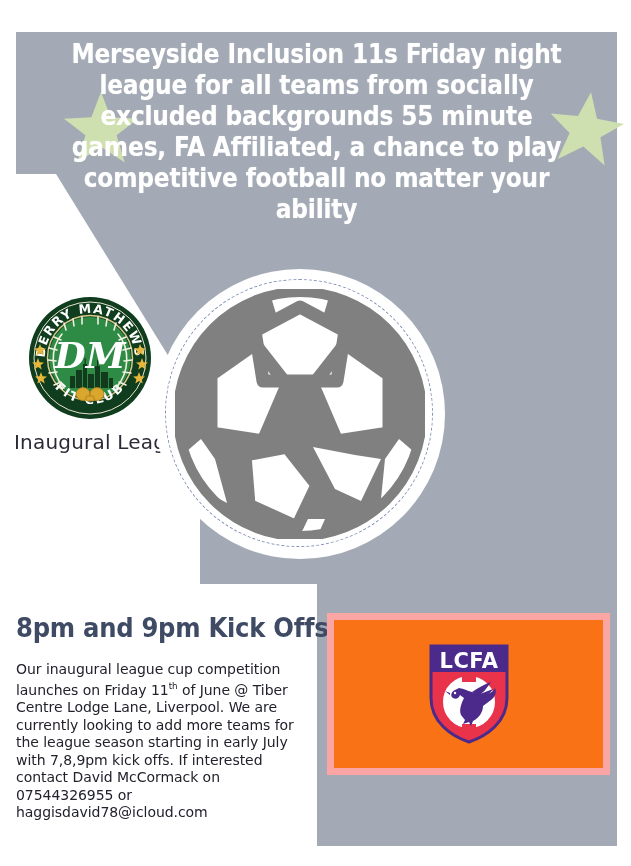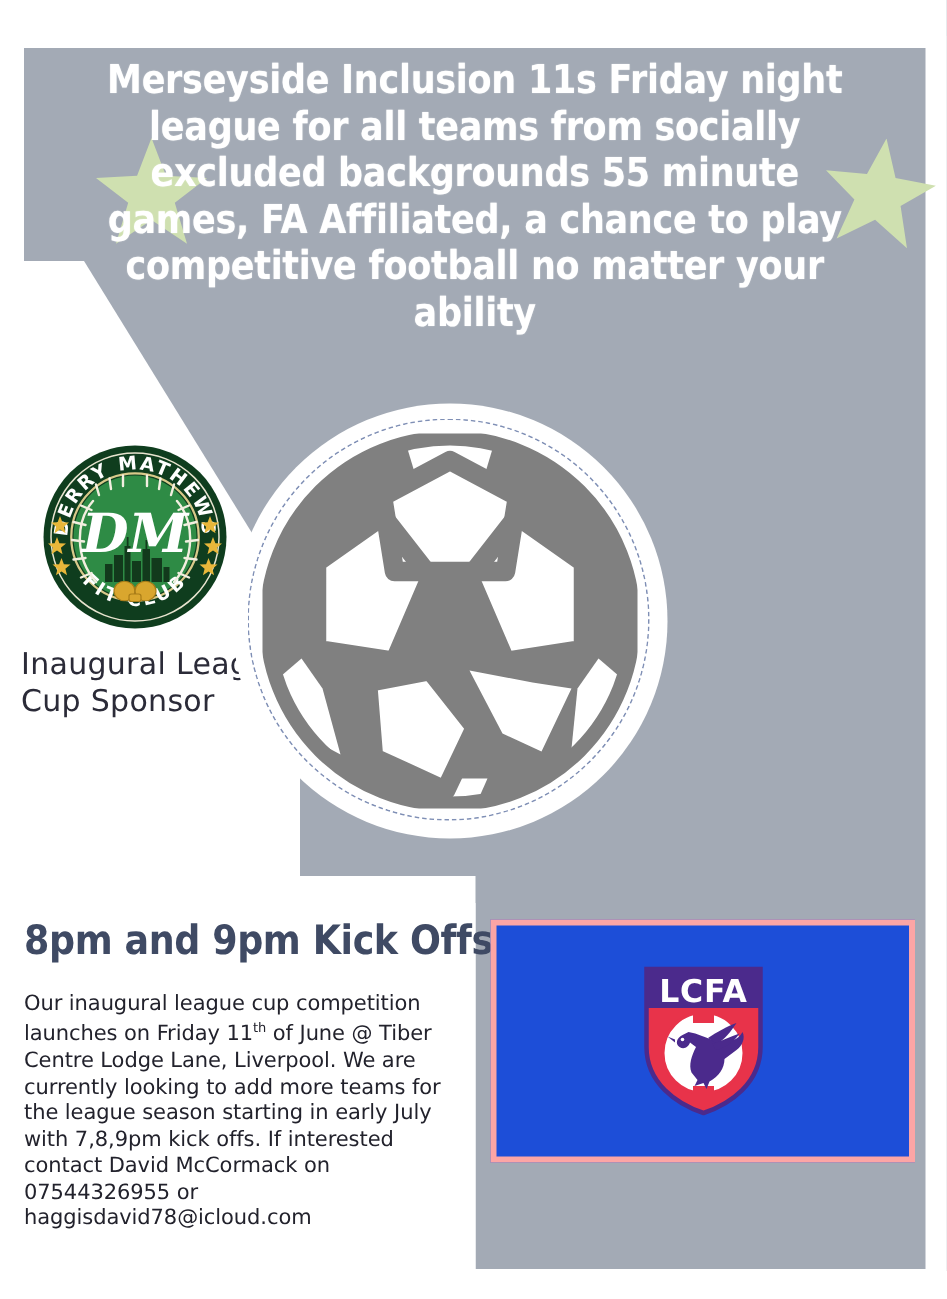--- a/index.html
+++ b/index.html
@@ -181,22 +181,22 @@
     vertical-align: super;
   }
 
   
   .lcfa-card {
     position: absolute;
     left: 327px;
     top: 589px;
     width: 283px;
     height: 162px;
-    background: #1d4ed8;
-    border: 4px solid #fca5a5;
+    background: #f97316;
+    border: 7px solid #fca5a5;
     box-sizing: border-box;
   }
   .lcfa-card svg {
     position: absolute;
     left: 50%;
     top: 50%;
     transform: translate(-50%, -50%);
     display: block;
   }
 </style>
@@ -271,21 +271,20 @@
       <g fill="#d9a62e" stroke="#a87c18" stroke-width="0.8">
         <ellipse cx="55" cy="98" rx="7" ry="6.5"></ellipse>
         <ellipse cx="69" cy="98" rx="7" ry="6.5"></ellipse>
         <rect x="58" y="100" width="8" height="5" rx="1.5"></rect>
       </g>
     </svg>
   </div>
 
   <div class="sponsor-text">
     <div>Inaugural League</div>
-    <div>Cup Sponsor</div>
   </div>
 
   <div class="ball-wrap">
     <div class="ball-halo"></div>
     <div class="ball-dash"></div>
     <svg width="250" height="250" viewBox="0 0 250 250" aria-hidden="true">
       <circle cx="125" cy="125" r="122" fill="#808080"></circle>
       <g fill="#ffffff">
 
         <polygon points="125,18 170,42 162,92 88,92 80,42"></polygon>

